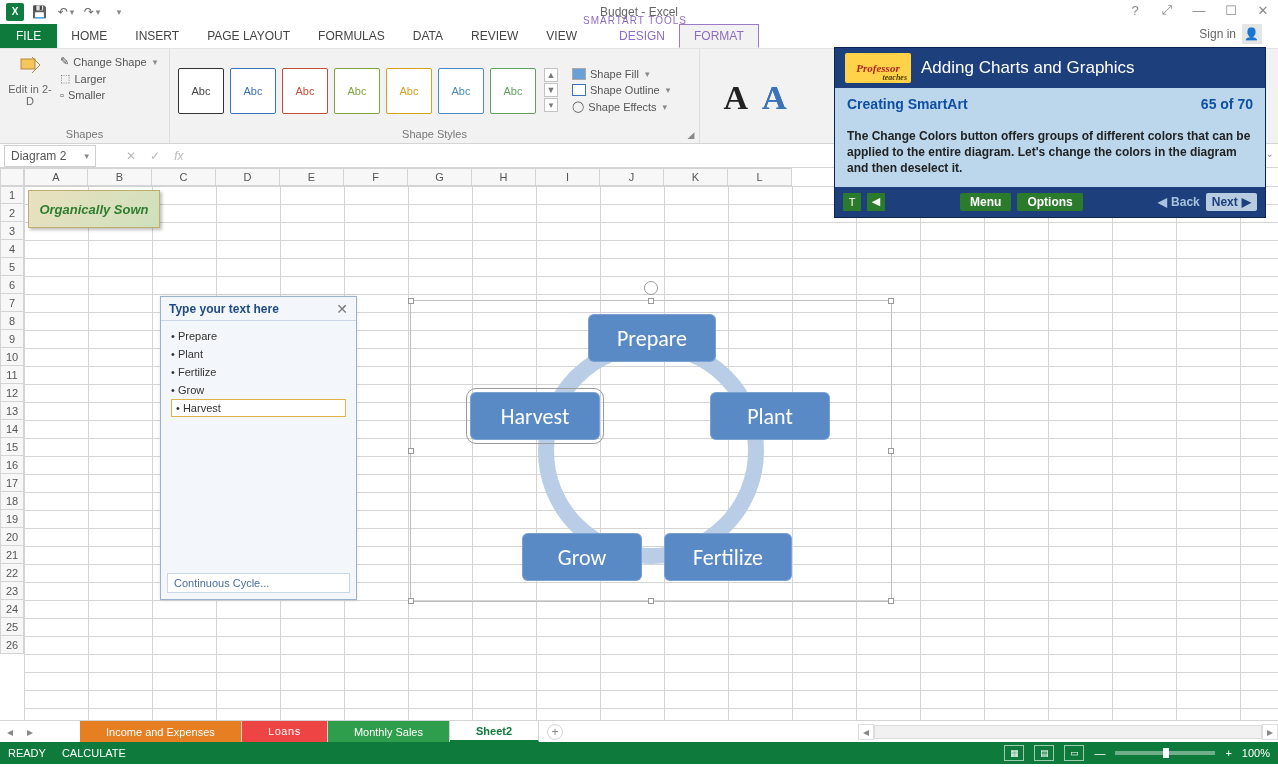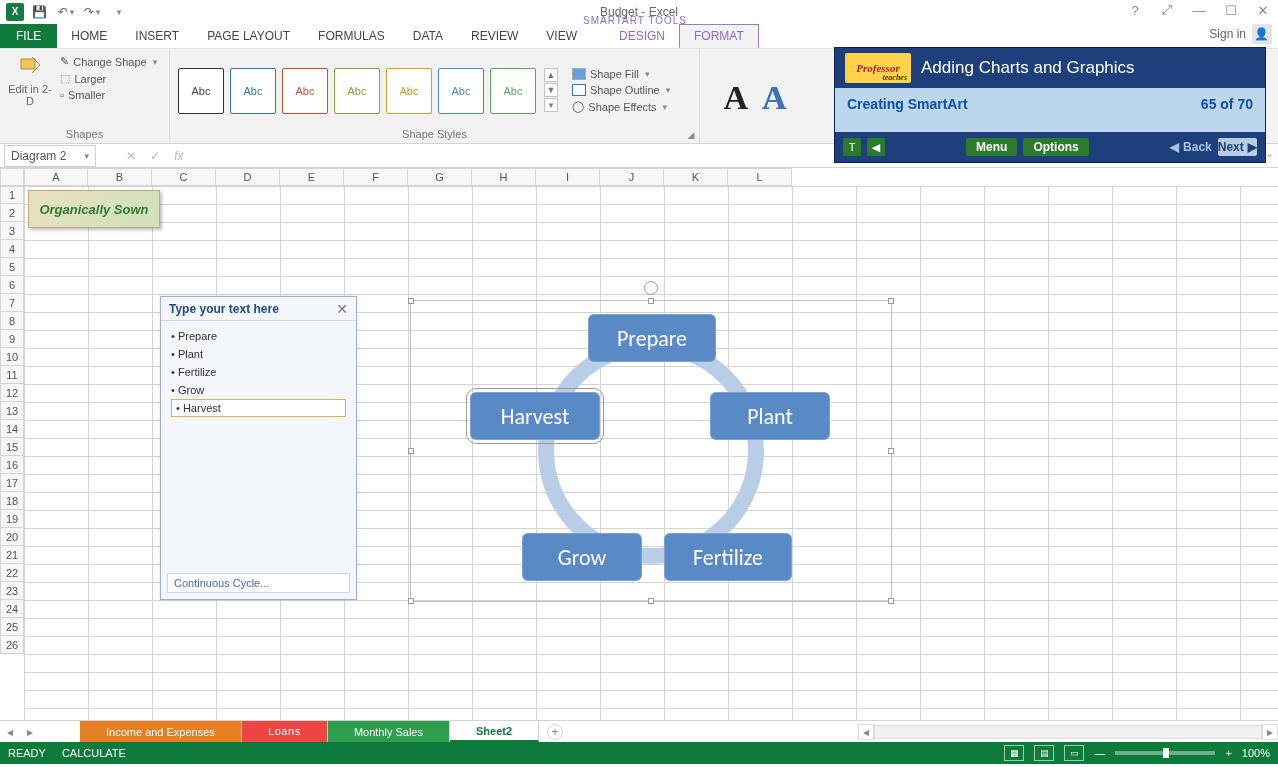--- a/index.html
+++ b/index.html
@@ -30,21 +30,21 @@
 .titlebar .tool-tabs .caption{font-size:10px;color:#8e6bc3;letter-spacing:1px;text-align:center;padding-top:15px;}
 .titlebar .winctl{position:absolute;right:4px;top:0;display:flex;gap:10px;color:#888;}
 .titlebar .winctl span{width:22px;height:20px;display:flex;align-items:center;justify-content:center;font-size:13px;}
 
 
 .ribbon-tabs{height:24px;display:flex;align-items:stretch;background:#fff;position:relative;}
 .ribbon-tabs .tab{padding:0 14px;display:flex;align-items:center;color:#444;font-size:12px;}
 .ribbon-tabs .file{background:var(--green);color:#fff;padding:0 16px;}
 .ribbon-tabs .context{color:#8e6bc3;}
 .ribbon-tabs .selected{color:#8e6bc3;border:1px solid #9b7bc8;border-bottom-color:#f2f2f2;background:#f2f2f2;}
-.ribbon-tabs .signin{position:absolute;right:6px;top:0;display:flex;align-items:center;gap:6px;color:#666;font-size:12px;}
+.ribbon-tabs .signin{position:absolute;right:16px;top:0;display:flex;align-items:center;gap:6px;color:#666;font-size:12px;}
 .ribbon-tabs .signin .avatar{width:20px;height:20px;background:#e5e5e5;display:flex;align-items:center;justify-content:center;color:#999;}
 
 
 .ribbon{height:96px;background:#f2f2f2;border-top:1px solid #e3e3e3;border-bottom:1px solid #d4d4d4;display:flex;position:relative;}
 .ribbon .group{border-right:1px solid #dedede;display:flex;flex-direction:column;justify-content:space-between;padding:4px 8px 1px 8px;position:relative;}
 .ribbon .group-label{font-size:11px;color:#777;text-align:center;padding-bottom:2px;}
 .ribbon .group-content{display:flex;align-items:flex-start;gap:8px;flex:1;}
 .ribbon .vbtn-big{display:flex;flex-direction:column;align-items:center;gap:4px;width:44px;color:#666;font-size:11px;text-align:center;}
 .ribbon .vbtn-big .ico{width:24px;height:24px;margin-bottom:2px;}
 .ribbon .shape-gallery{display:flex;gap:6px;align-items:center;}
@@ -59,21 +59,21 @@
 .ribbon .ws-styles .a2{font-family:"Times New Roman",serif;font-size:34px;font-weight:bold;color:#3b73b9;text-shadow:0 0 0 #3b73b9;}
 .ribbon .dlg-launch{position:absolute;right:2px;bottom:2px;width:12px;height:12px;font-size:9px;color:#888;display:flex;align-items:center;justify-content:center;}
 
 
 .pt-panel{position:absolute;right:12px;top:-2px;width:432px;background:var(--pt-blue);border:1px solid #0b2550;display:flex;flex-direction:column;box-shadow:0 0 0 rgba(0,0,0,0);z-index:5;}
 .pt-header{height:40px;display:flex;align-items:center;padding:0 10px;color:#fff;}
 .pt-header .pt-logo{width:66px;height:30px;background:var(--pt-yellow);border-radius:2px;display:flex;align-items:center;justify-content:center;font-style:italic;font-family:Georgia,serif;color:#b2231a;font-weight:bold;font-size:11px;position:relative;}
 .pt-header .pt-logo::after{content:"teaches";position:absolute;bottom:1px;right:4px;font-size:8px;color:#4a3b00;font-style:italic;}
 .pt-header .pt-title{margin-left:10px;font-size:17px;}
 .pt-body{background:var(--pt-lightblue);padding:8px 12px 10px 12px;color:#1b3a66;font-size:12px;}
-.pt-body .sub{display:flex;justify-content:space-between;color:#0f4fa3;font-weight:bold;font-size:14px;margin-bottom:10px;}
+.pt-body .sub{display:flex;justify-content:space-between;color:#0f4fa3;font-weight:bold;font-size:14px;margin-bottom:16px;}
 .pt-body .desc{font-weight:bold;line-height:1.35;color:#222;}
 .pt-body .instr{display:flex;align-items:flex-start;gap:6px;margin-top:10px;font-weight:bold;color:#222;}
 .pt-body .instr .tri{width:0;height:0;border-top:6px solid transparent;border-bottom:6px solid transparent;border-left:12px solid var(--pt-yellow);margin-top:2px;}
 .pt-footer{height:30px;background:var(--pt-blue);display:flex;align-items:center;padding:0 8px;gap:6px;}
 .pt-footer .sq{width:18px;height:18px;background:#2c7a2c;color:#fff;display:flex;align-items:center;justify-content:center;font-size:11px;}
 .pt-footer .sq.arrow{background:#2c7a2c;}
 .pt-footer .spacer{flex:1;}
 .pt-footer .pill{background:#2c7a2c;color:#fff;padding:2px 10px;border-radius:2px;font-weight:bold;font-size:12px;}
 .pt-footer .nav{color:#a9c4df;font-weight:bold;display:flex;align-items:center;gap:4px;font-size:12px;}
 
@@ -282,30 +282,31 @@
   <div class="pt-panel">
     <div class="pt-header">
       <div class="pt-logo">Professor</div>
       <div class="pt-title">Adding Charts and Graphics</div>
     </div>
     <div class="pt-body">
       <div class="sub">
         <span>Creating SmartArt</span>
         <span>65 of 70</span>
       </div>
+      <div class="desc">The Change Colors button offers groups of different colors that can be applied to the entire diagram. Let's change the colors in the diagram and then deselect it.</div>
     </div>
     <div class="pt-footer">
       <div class="sq">T</div>
       <div class="sq arrow">◀</div>
       <div class="spacer"></div>
       <div class="pill">Menu</div>
       <div class="pill">Options</div>
       <div class="spacer"></div>
       <div class="nav">◀ <span>Back</span></div>
-      <div class="nav" style="background:#b9cde0;color:#1d3f7b;padding:2px 0;border-radius:2px"><span>Next</span> ▶</div>
+      <div class="nav" style="background:#b9cde0;color:#1d3f7b;padding:2px 6px;border-radius:2px"><span>Next</span> ▶</div>
     </div>
   </div>
 </div>
 
 <div class="fbar">
   <div class="namebox">
     <span>Diagram 2</span>
     <span class="drop">▾</span>
   </div>
   <div class="fx">

